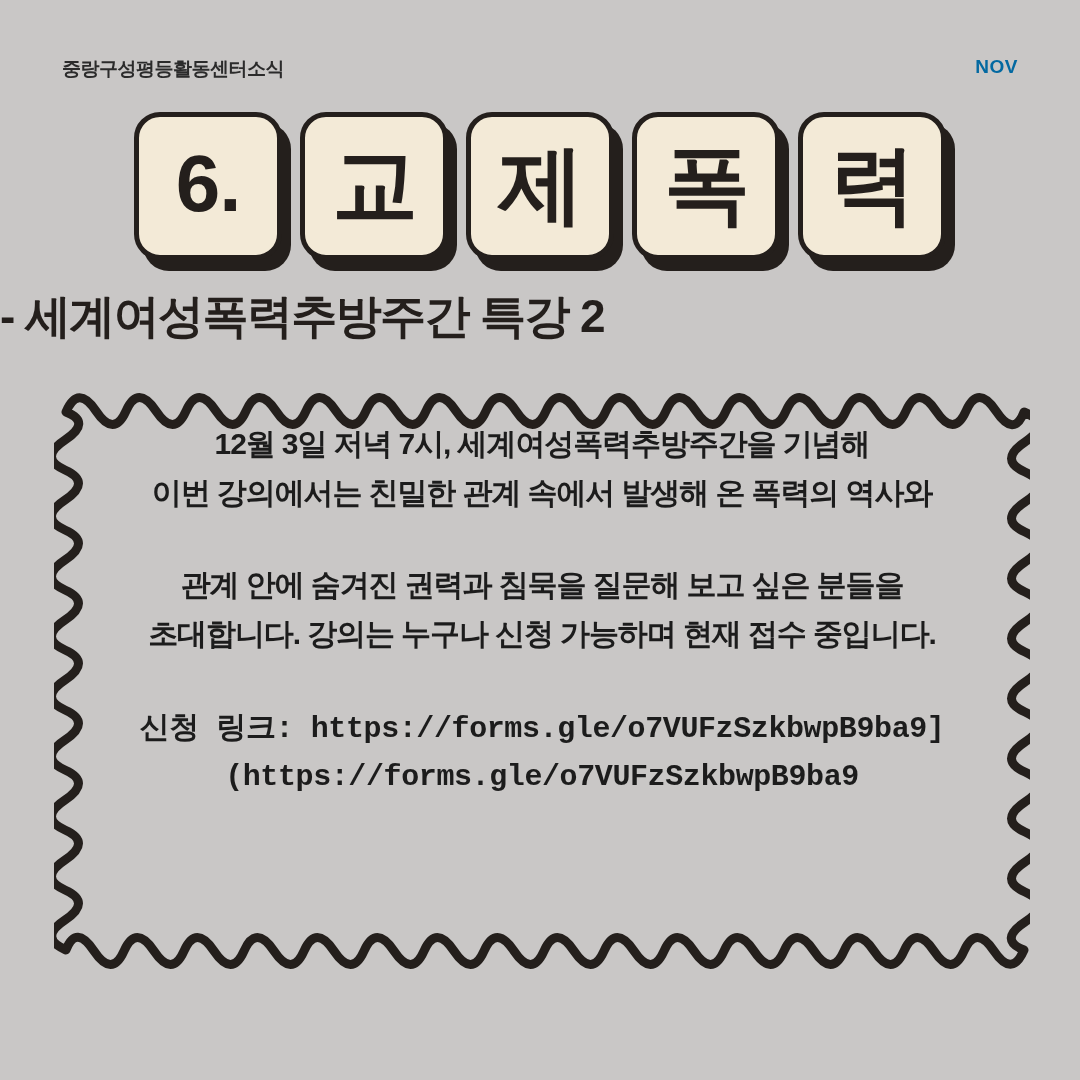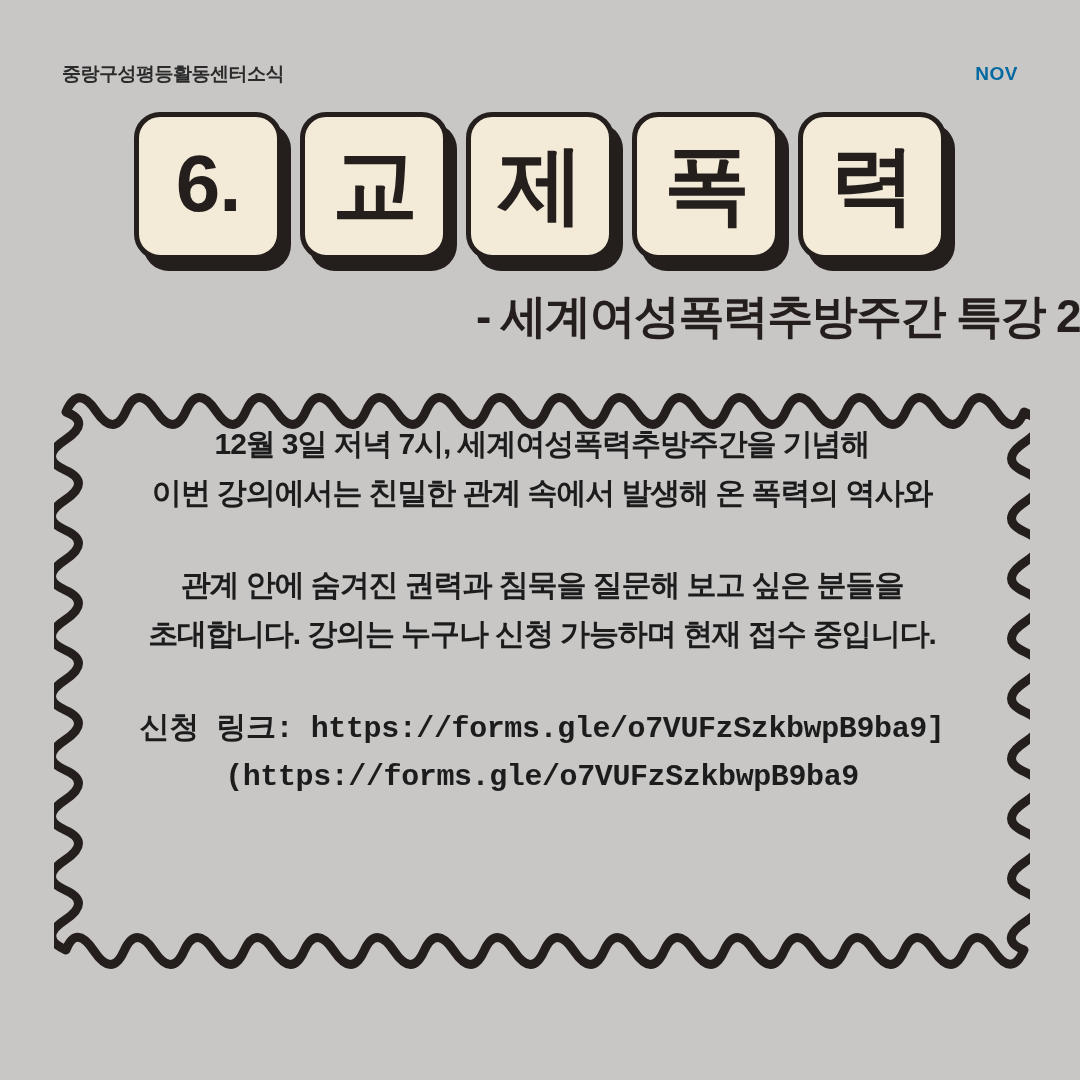--- a/index.html
+++ b/index.html
@@ -16,21 +16,20 @@
   }
 
   
   .header {
     position: absolute;
     top: 56px;
     left: 0;
     width: 1080px;
     height: 36px;
     display: flex;
-    align-items: center;
     justify-content: space-between;
     padding: 0 62px;
     box-sizing: border-box;
   }
   .kicker {
     font-size: 19px;
     font-weight: 700;
     color: #2b2b2b;
     letter-spacing: -0.5px;
   }
@@ -77,21 +76,21 @@
     font-size: 80px;
     letter-spacing: -1px;
   }
 
   
   .subtitle {
     position: absolute;
     top: 286px;
     left: 0;
     width: 1080px;
-    text-align: right;
+    text-align: left;
     font-size: 46px;
     font-weight: 800;
     color: #241f1c;
     letter-spacing: -1.6px;
   }
 
   
   .body-box {
     position: absolute;
     top: 372px;

